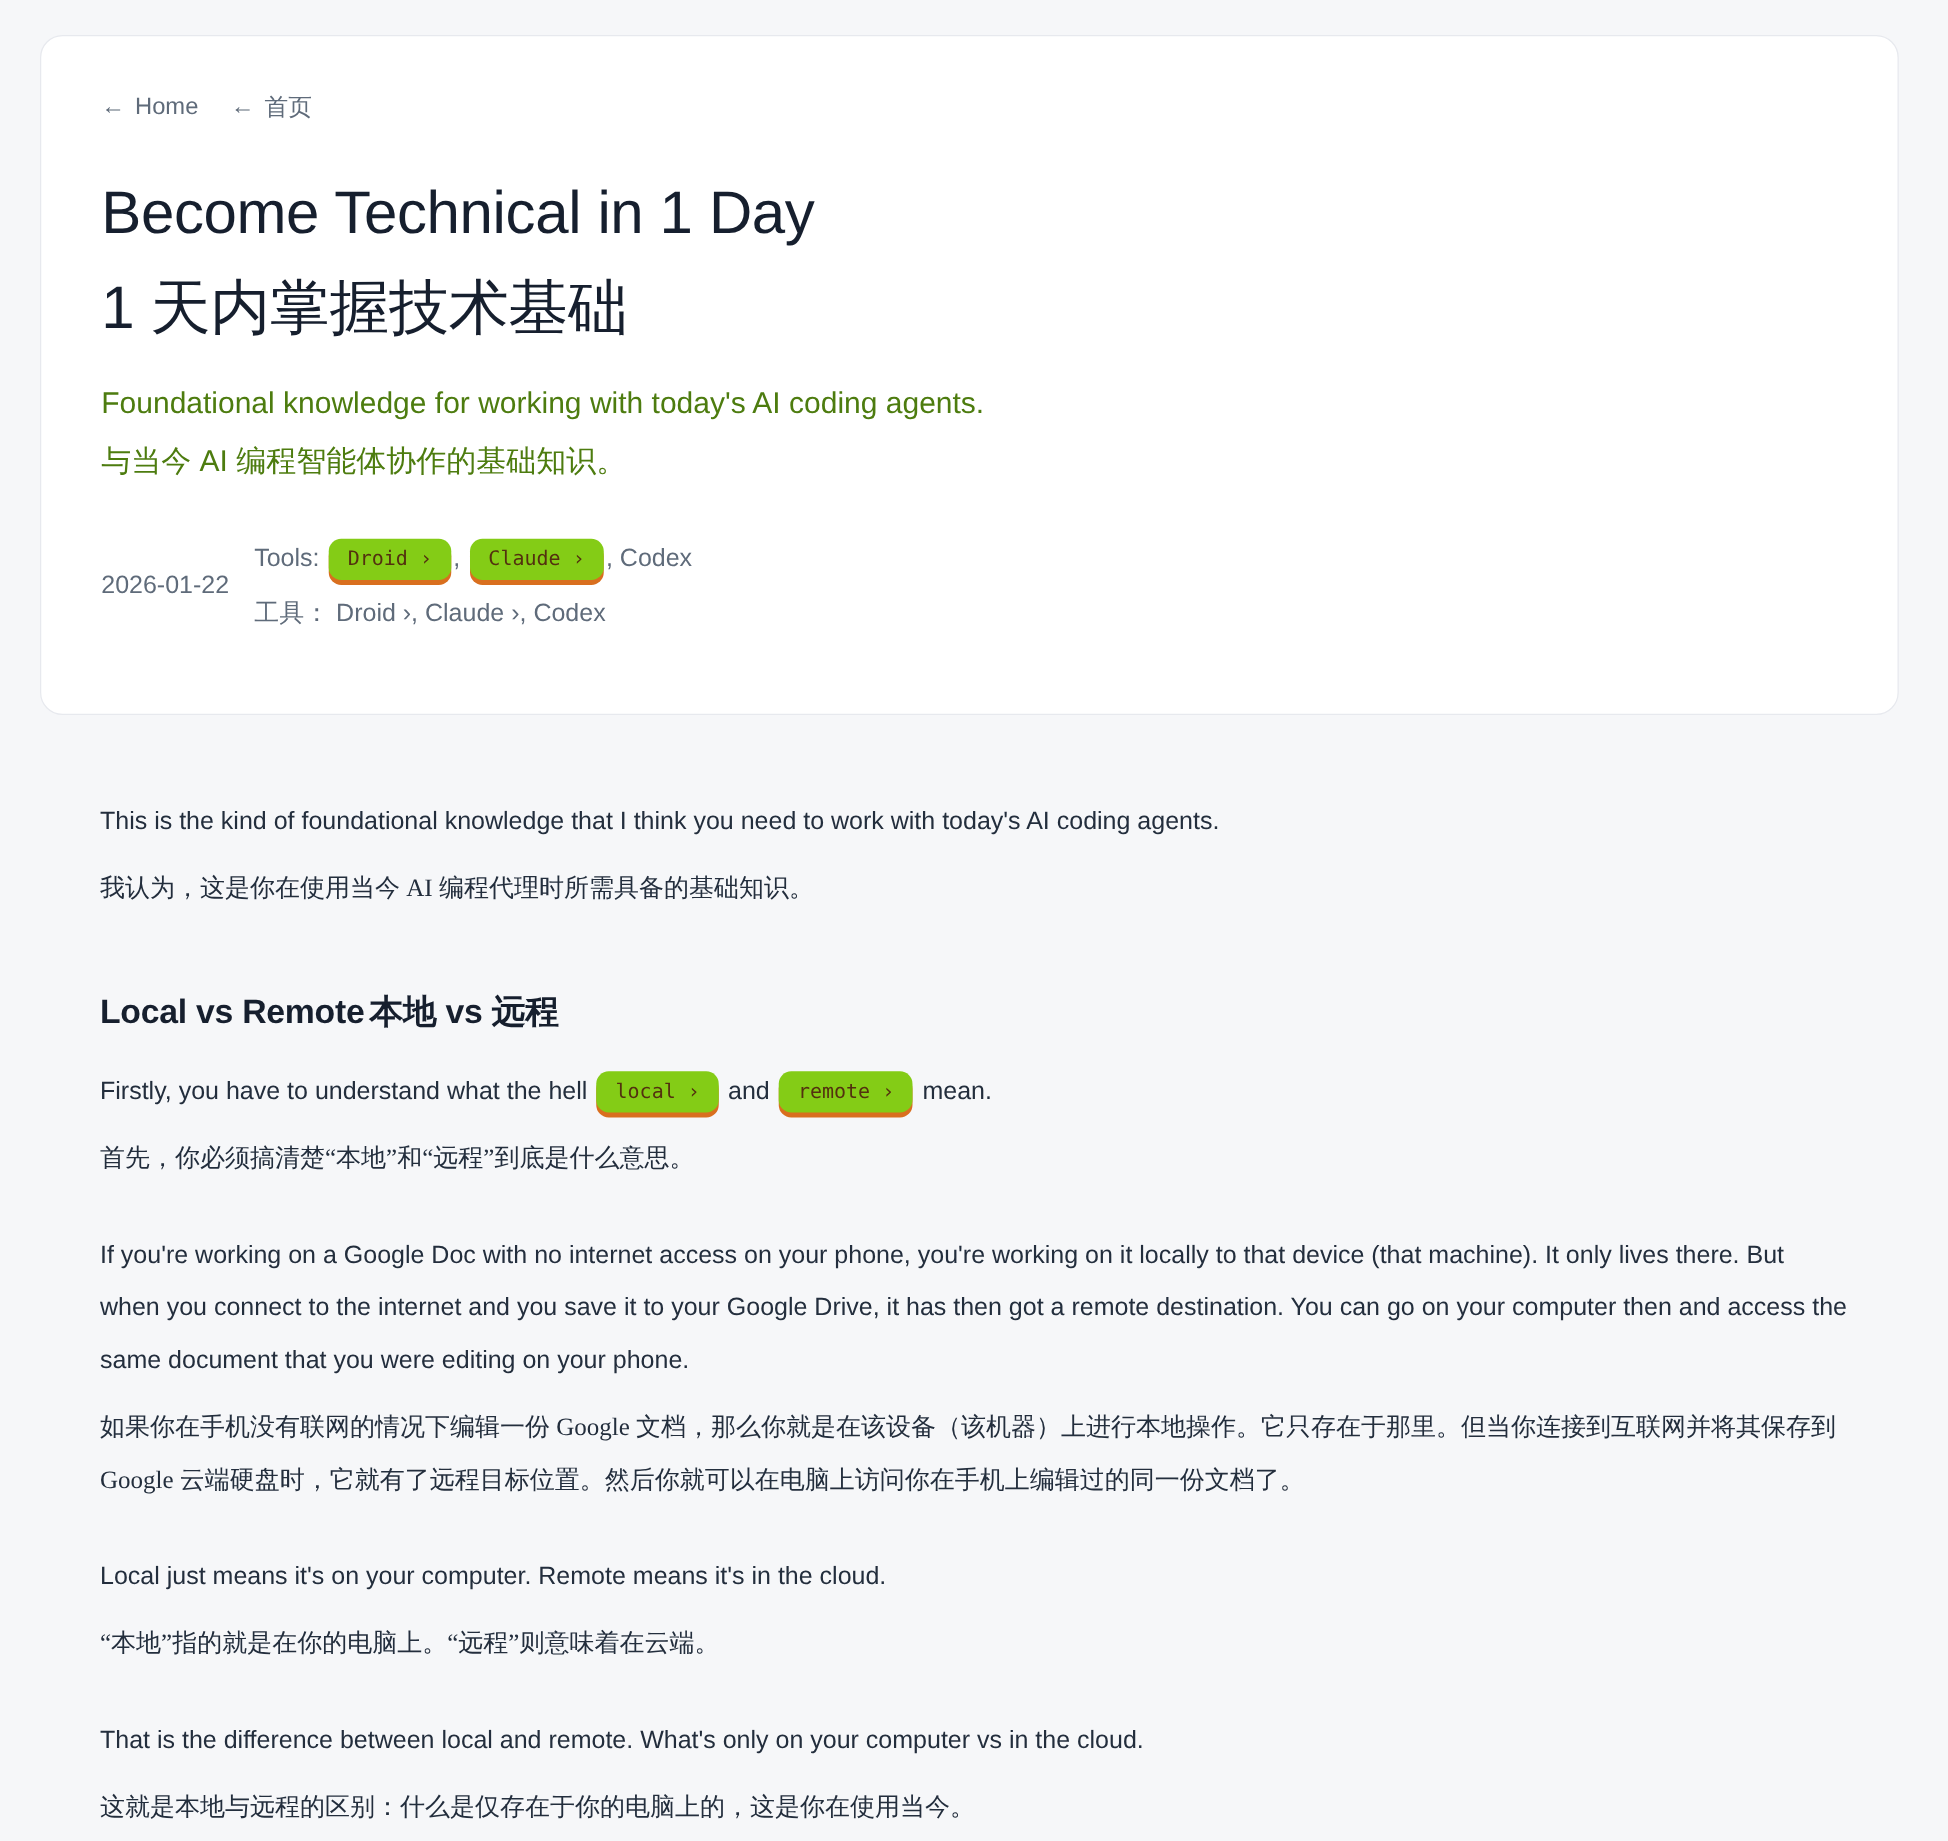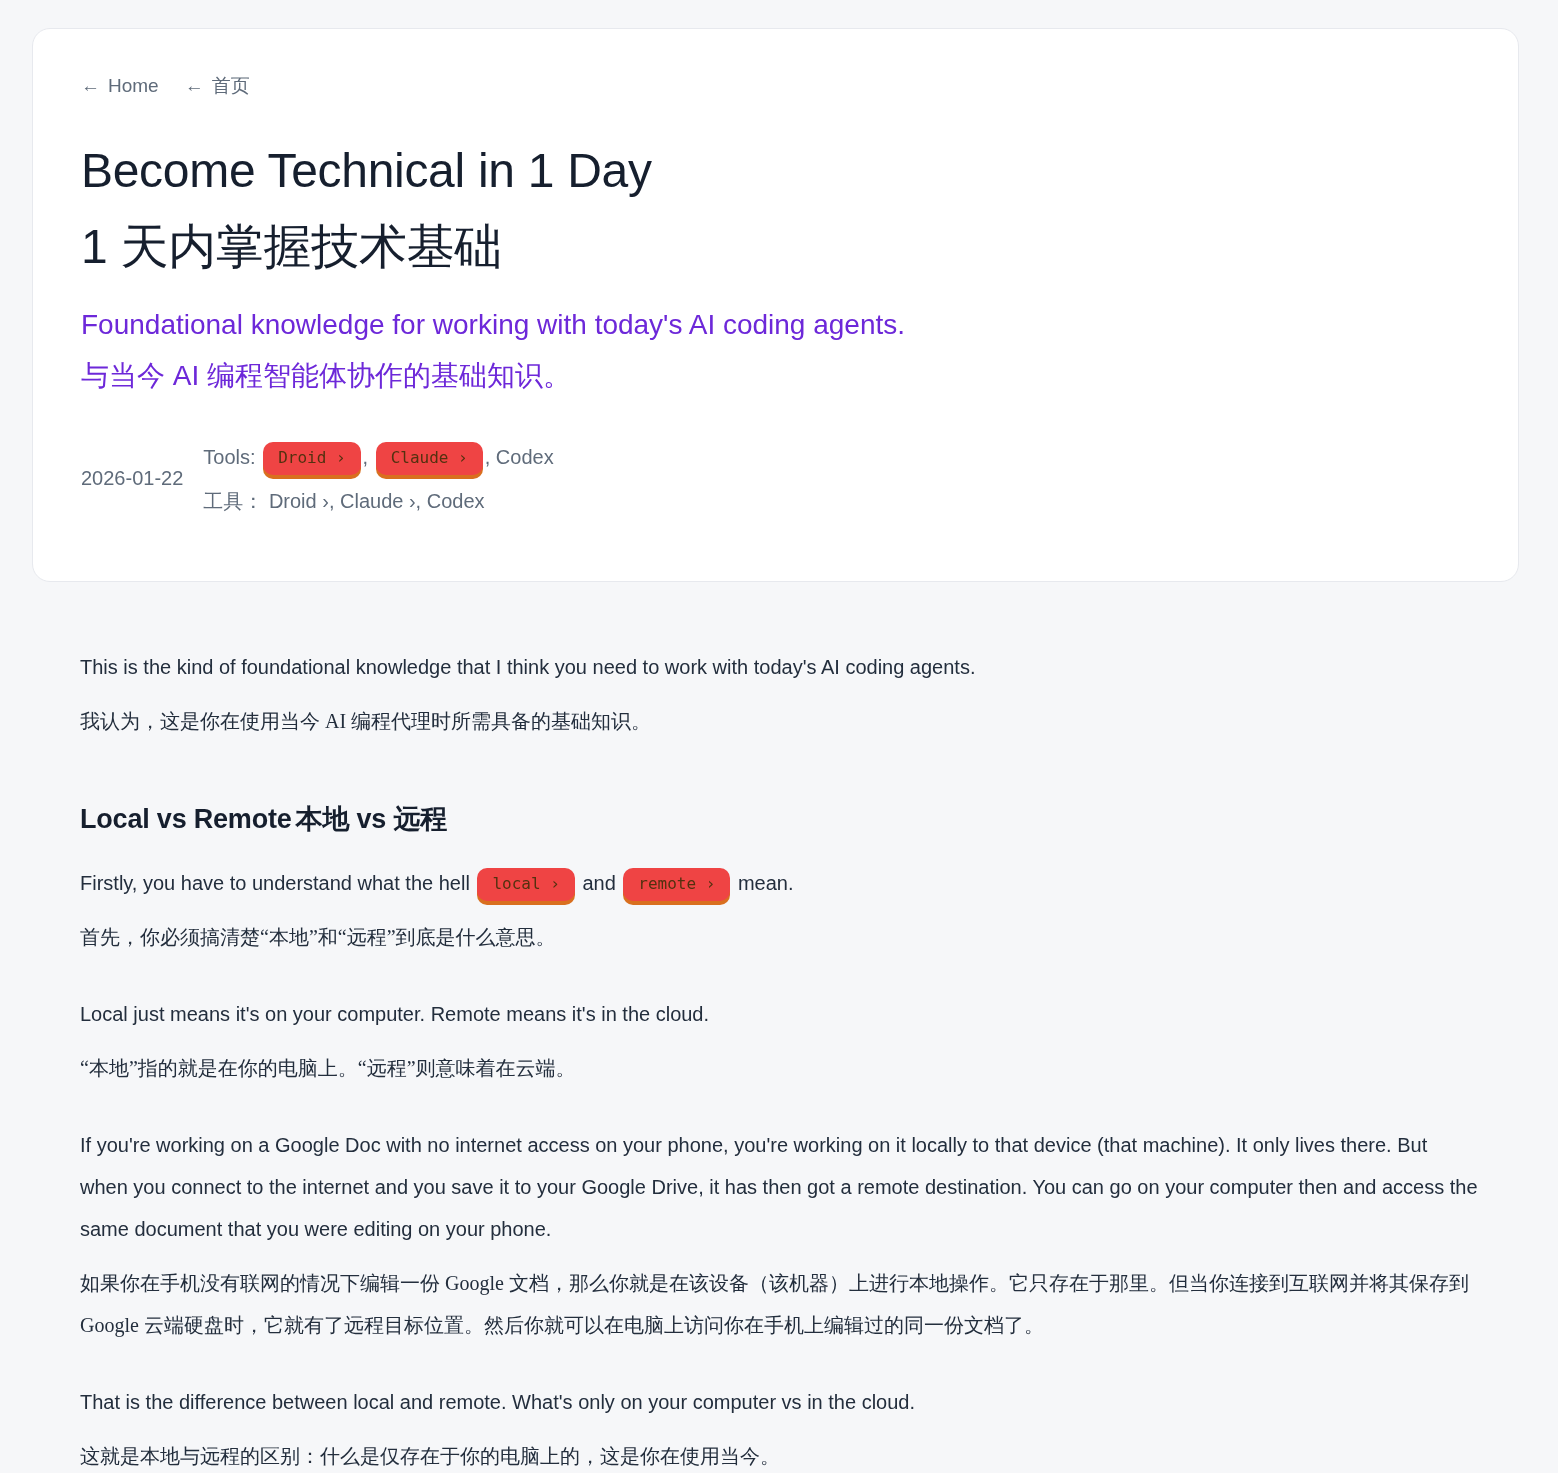--- a/index.html
+++ b/index.html
@@ -38,41 +38,41 @@
   h1 {
     margin-top: 34px;
     font-size: 48px;
     line-height: 1.58;
     font-weight: 400;
     color: #161f2e;
     letter-spacing: -0.3px;
   }
   .subtitle {
     margin-top: 24px;
-    font-size: 28px;
-    color: #6d28d9;
+    font-size: 24px;
+    color: #4d7c0f;
   }
   .subtitle div { margin-bottom: 16px; }
   .subtitle div:last-child { margin-bottom: 0; }
 
   .meta {
     margin-top: 40px;
     display: flex;
     align-items: center;
     gap: 20px;
     font-size: 20px;
     color: #5f6b7a;
   }
   .meta-date { white-space: nowrap; }
   .tools-row { line-height: 44px; white-space: nowrap; }
 
   
   .pill {
     display: inline-block;
-    background: #ef4444;
+    background: #84cc16;
     color: #53310f;
     font-family: "DejaVu Sans Mono", "Liberation Mono", monospace;
     font-size: 16px;
     line-height: 1;
     padding: 8px 15px 9px 15px;
     border-radius: 10px;
     box-shadow: 0 4px 0 0 #d96f1f;
     text-decoration: none;
     vertical-align: middle;
     cursor: pointer;
@@ -136,27 +136,27 @@
   </div>
 
   <h2><span>Local vs Remote</span><span class="zh-part">本地 vs 远程</span></h2>
 
   <div class="pair">
     <p class="en"><span>Firstly, you have to understand what the hell </span><a href="#" class="pill">local ›</a><span> and </span><a href="#" class="pill">remote ›</a><span> mean.</span></p>
     <p class="zh">首先，你必须搞清楚“本地”和“远程”到底是什么意思。</p>
   </div>
 
   <div class="pair">
-    <p class="en">Local just means it's on your computer. Remote means it's in the cloud.</p>
-    <p class="zh">“本地”指的就是在你的电脑上。“远程”则意味着在云端。</p>
+    <p class="en">If you're working on a Google Doc with no internet access on your phone, you're working on it locally to that device (that machine). It only lives there. But when you connect to the internet and you save it to your Google Drive, it has then got a remote destination. You can go on your computer then and access the same document that you were editing on your phone.</p>
+    <p class="zh">如果你在手机没有联网的情况下编辑一份 Google 文档，那么你就是在该设备（该机器）上进行本地操作。它只存在于那里。但当你连接到互联网并将其保存到 Google 云端硬盘时，它就有了远程目标位置。然后你就可以在电脑上访问你在手机上编辑过的同一份文档了。</p>
   </div>
 
   <div class="pair">
-    <p class="en">If you're working on a Google Doc with no internet access on your phone, you're working on it locally to that device (that machine). It only lives there. But when you connect to the internet and you save it to your Google Drive, it has then got a remote destination. You can go on your computer then and access the same document that you were editing on your phone.</p>
-    <p class="zh">如果你在手机没有联网的情况下编辑一份 Google 文档，那么你就是在该设备（该机器）上进行本地操作。它只存在于那里。但当你连接到互联网并将其保存到 Google 云端硬盘时，它就有了远程目标位置。然后你就可以在电脑上访问你在手机上编辑过的同一份文档了。</p>
+    <p class="en">Local just means it's on your computer. Remote means it's in the cloud.</p>
+    <p class="zh">“本地”指的就是在你的电脑上。“远程”则意味着在云端。</p>
   </div>
 
   <div class="pair">
     <p class="en">That is the difference between local and remote. What's only on your computer vs in the cloud.</p>
     <p class="zh">这就是本地与远程的区别：什么是仅存在于你的电脑上的，这是你在使用当今。</p>
   </div>
 
 </main>
 
 </body></html>

